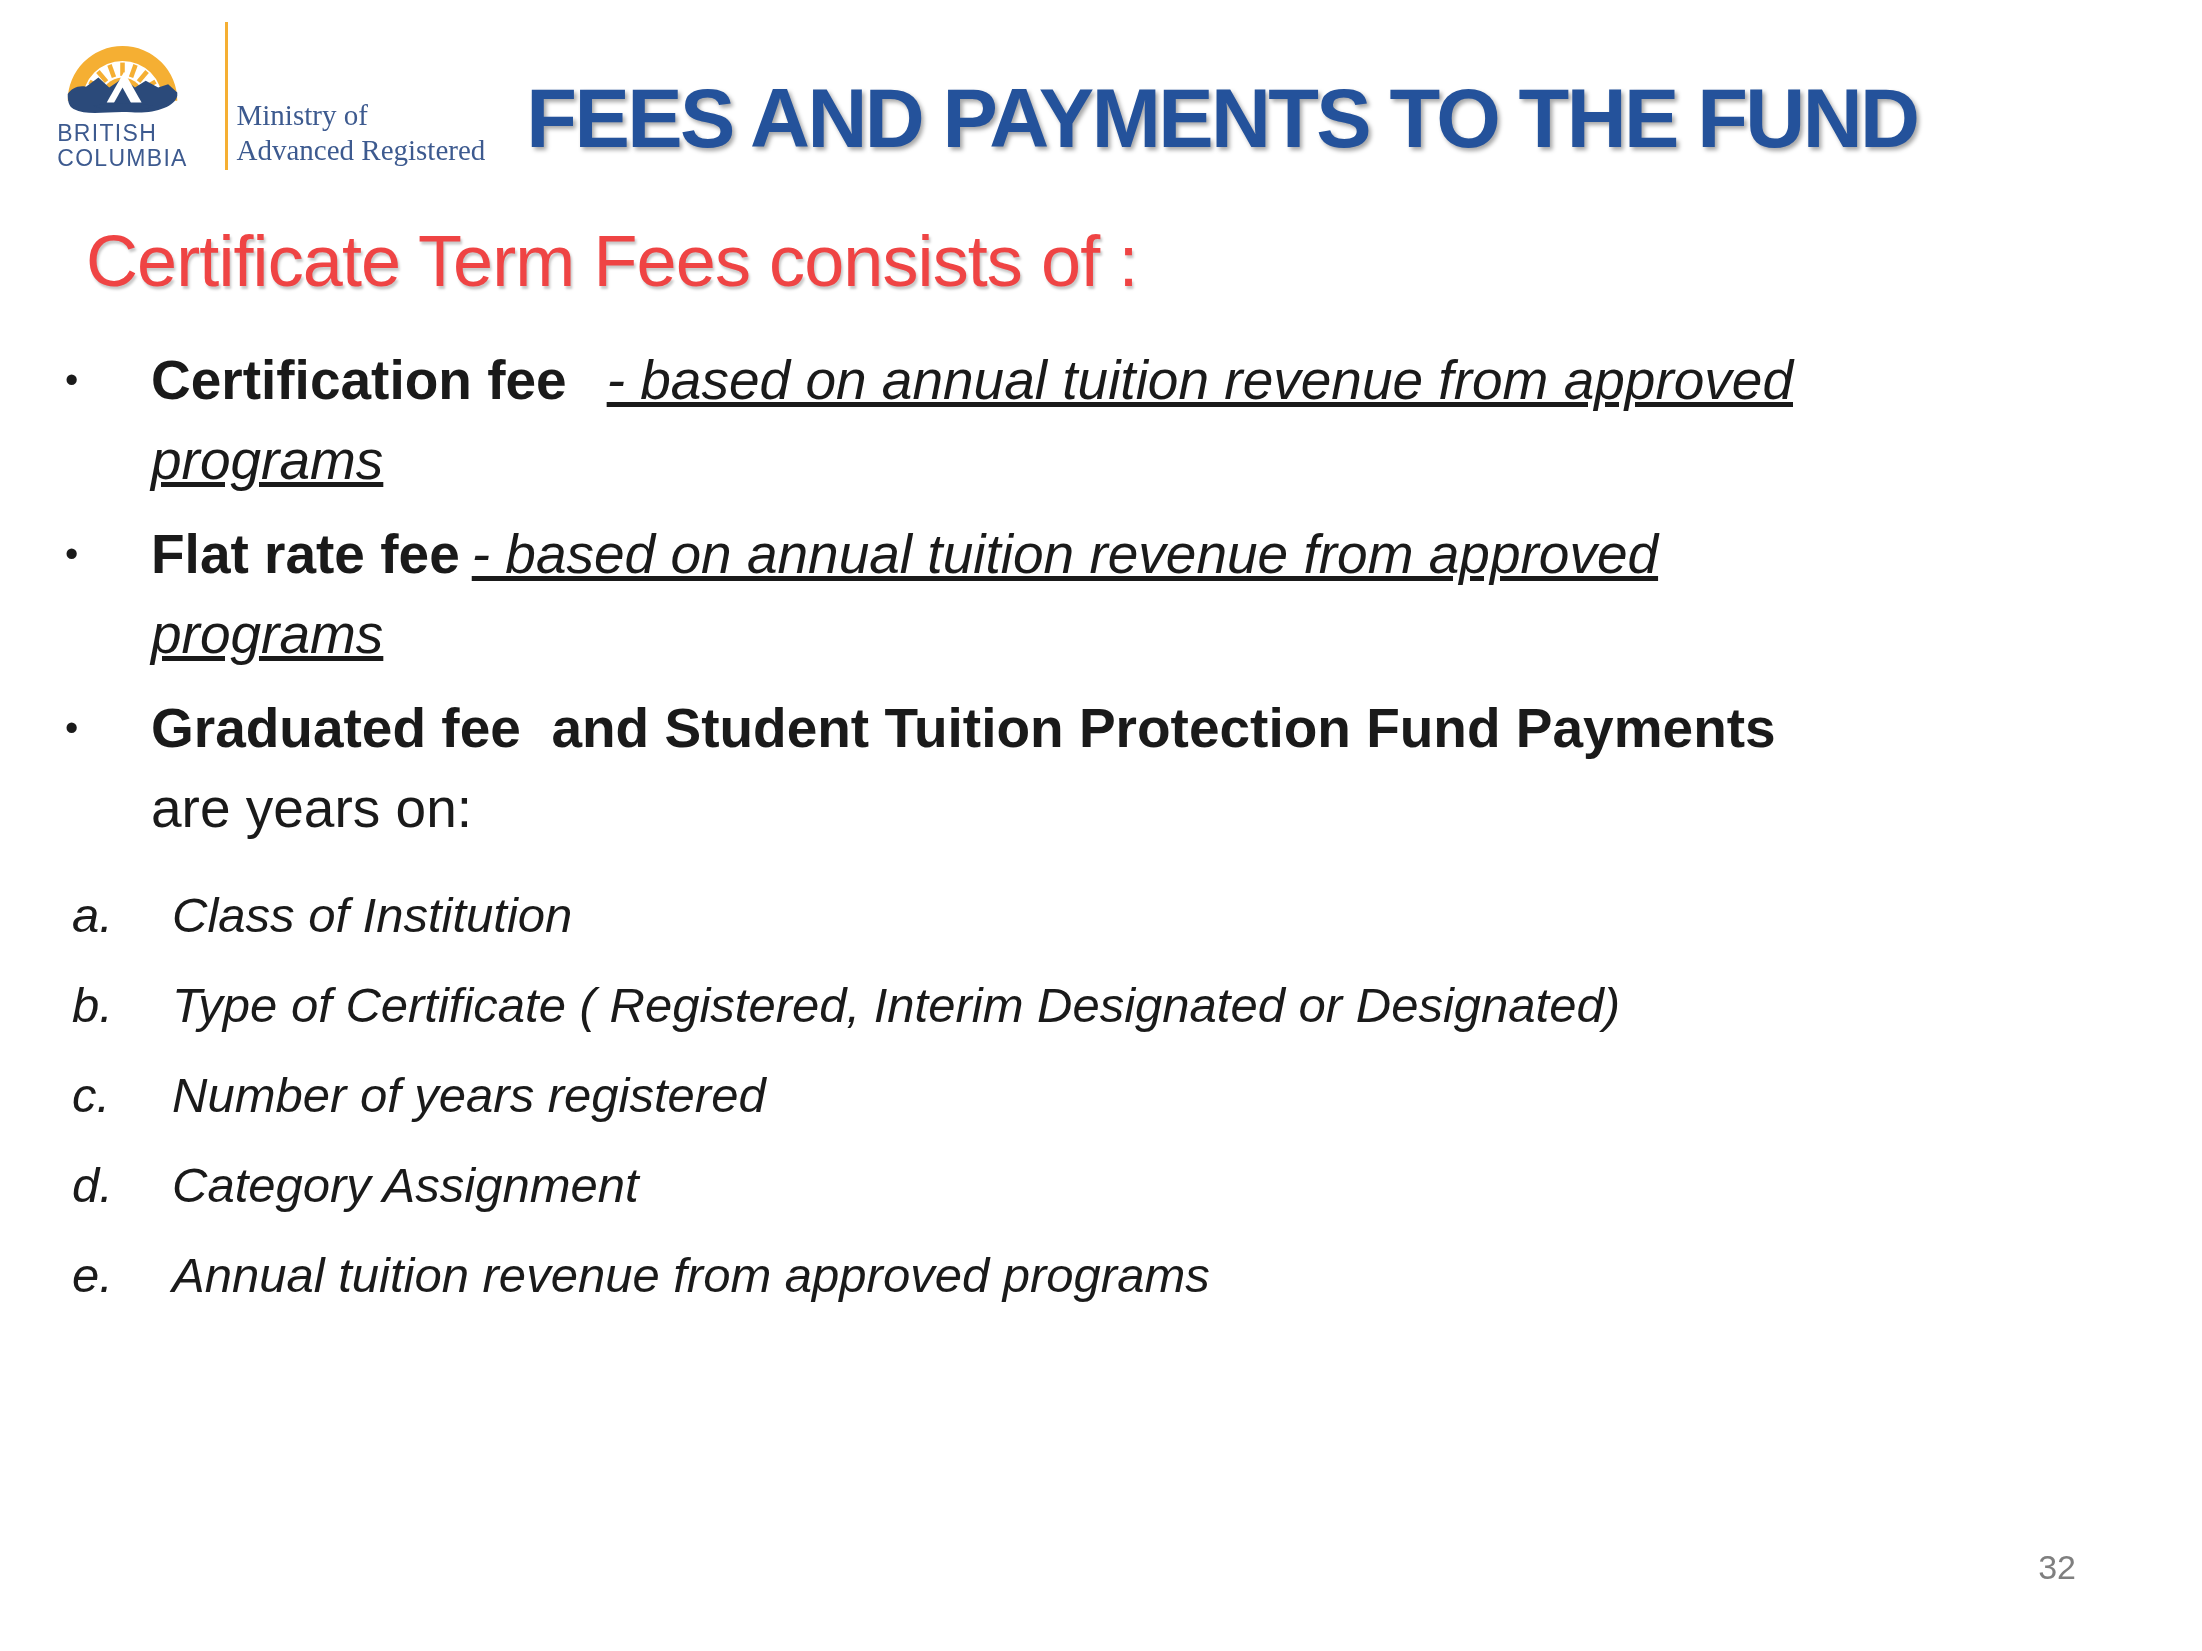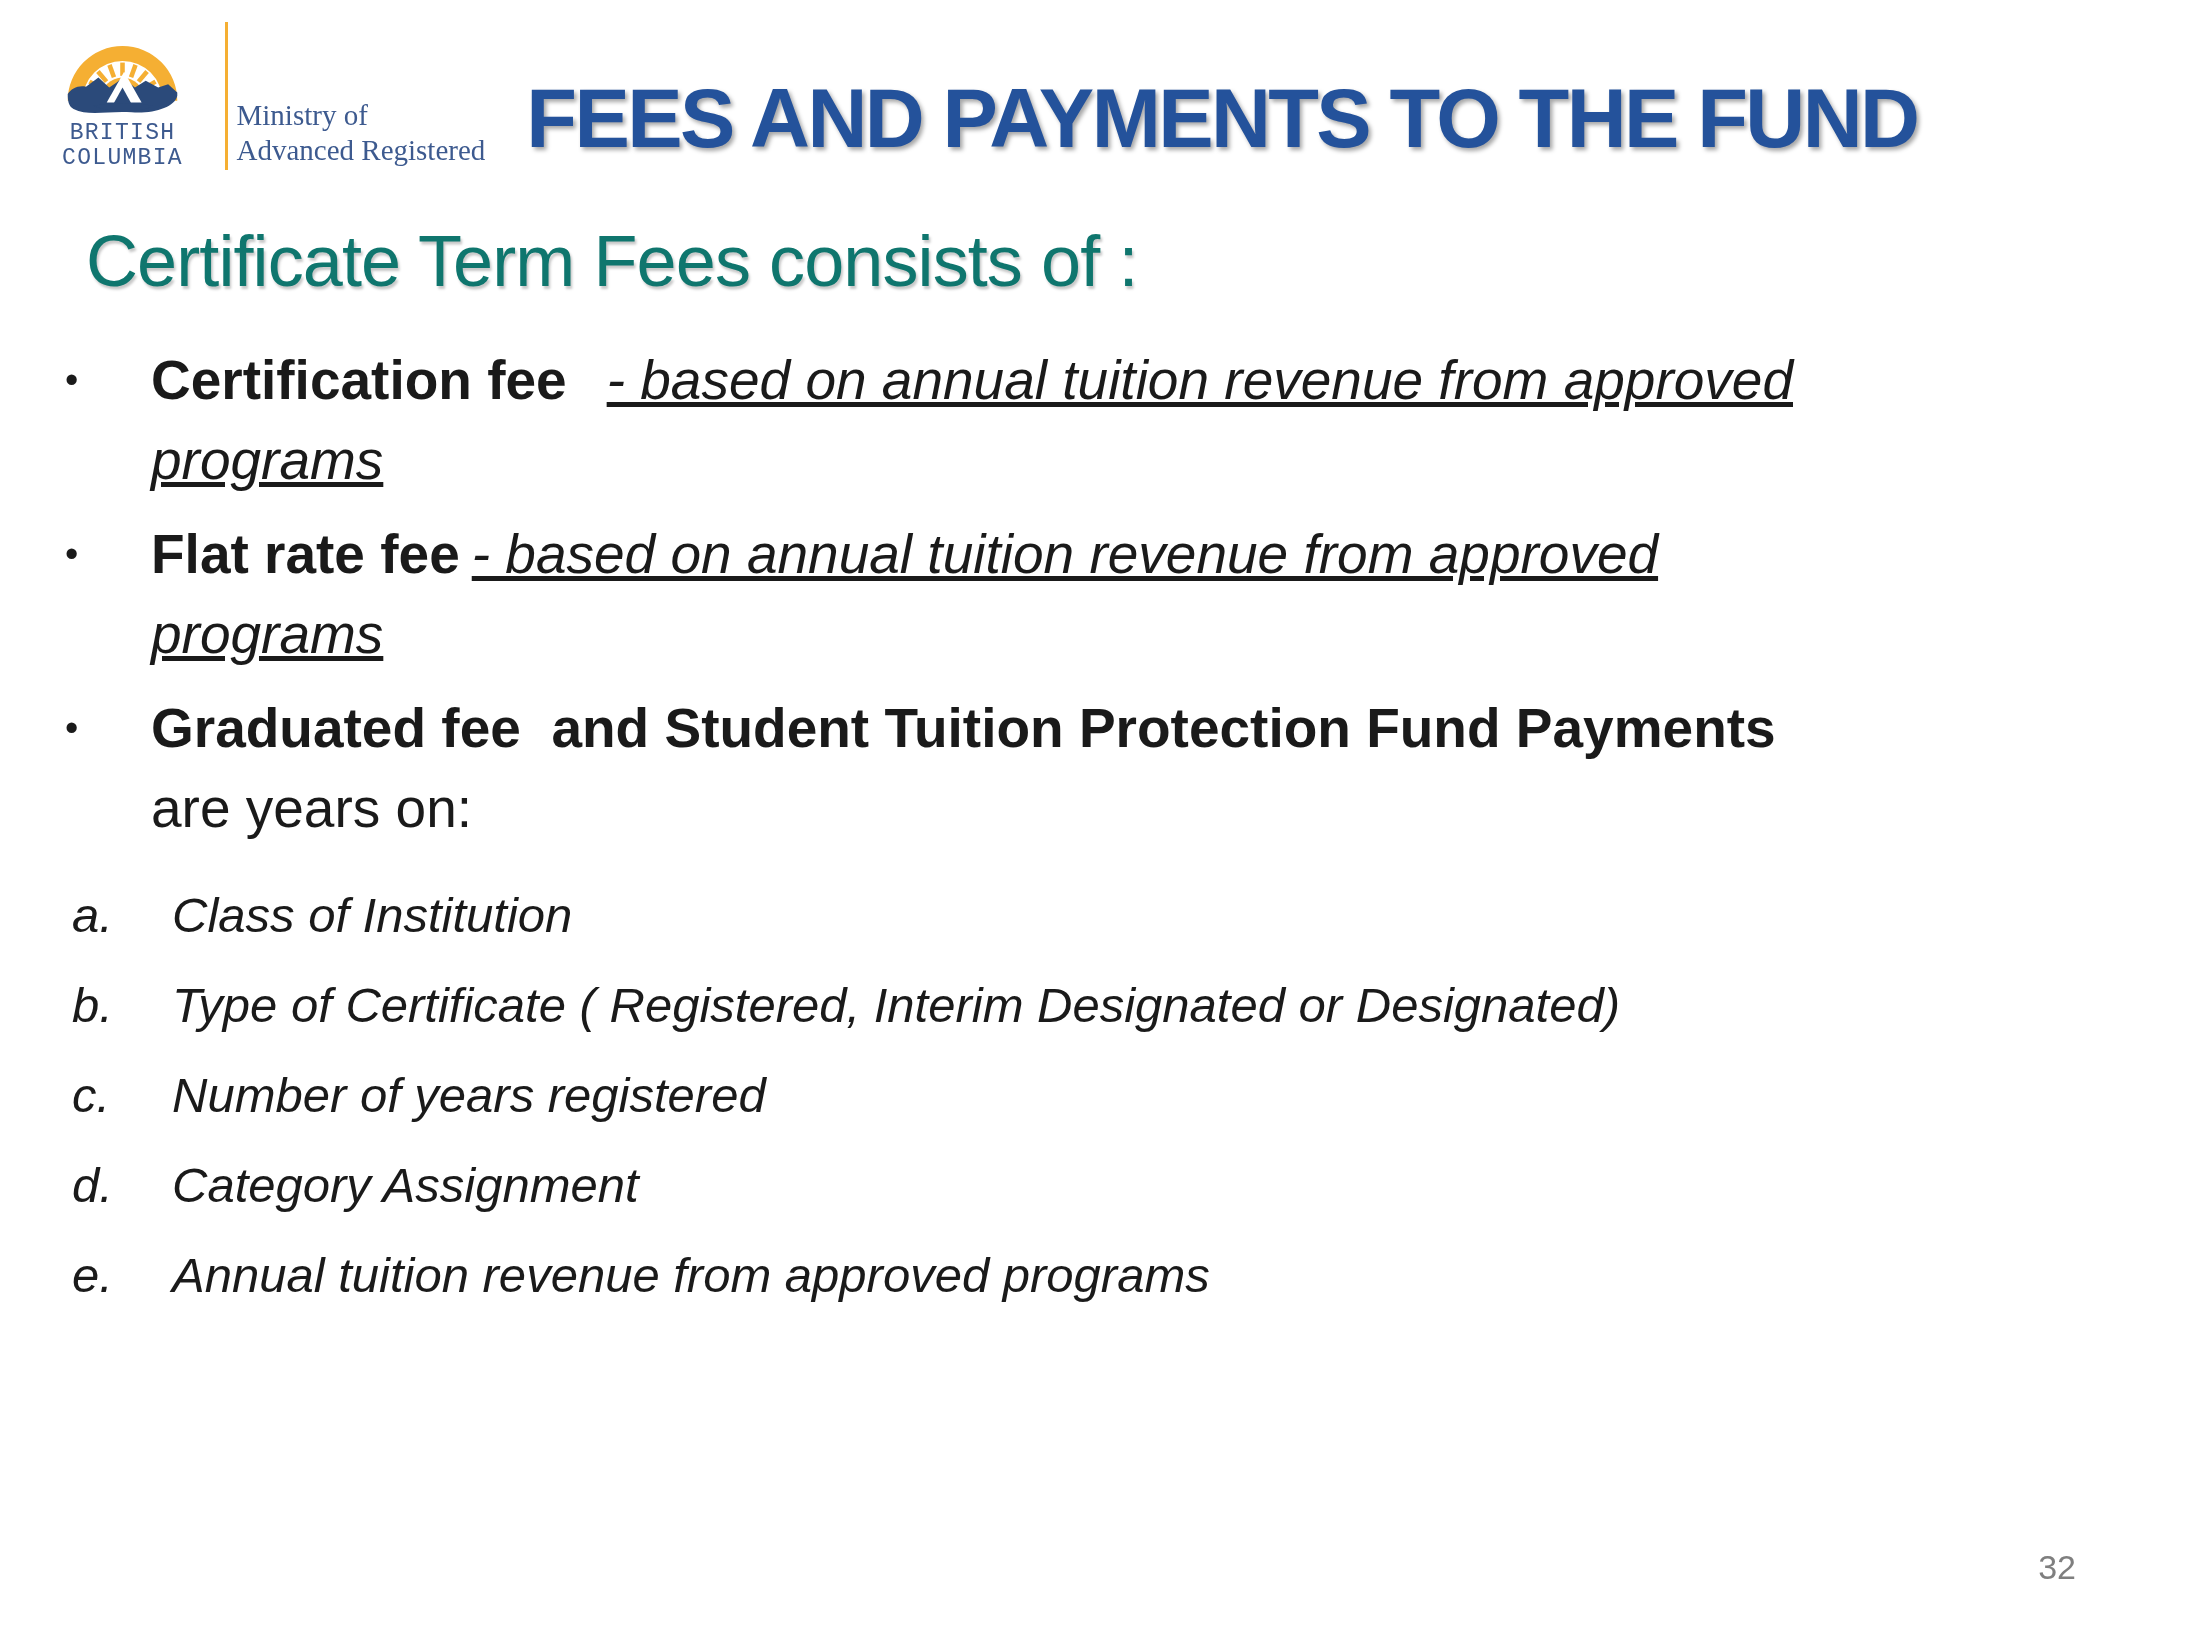--- a/index.html
+++ b/index.html
@@ -13,33 +13,33 @@
   *{margin:0;padding:0;box-sizing:border-box;}
   body{background:#555;font-family:"Liberation Sans",sans-serif;}
   .slide{
     width:2203px;height:1652px;background:#ffffff;
     position:relative;overflow:hidden;margin:0 auto;
   }
   
   .header{display:flex;align-items:flex-end;padding:13.8px 0 0 30px;height:172px;}
   .logo-block{display:flex;flex-direction:column;align-items:center;width:185px;flex:0 0 auto;}
   .logo-emblem{width:131px;height:83px;}
-  .logo-words{margin-top:2px;text-align:center;font-family:Liberation Mono, monospace;
+  .logo-words{margin-top:2px;text-align:left;font-family:Liberation Sans, sans-serif;
     color:var(--logo-text-blue);font-size:23px;letter-spacing:1.3px;line-height:1.12;}
   .logo-divider{width:2.6px;height:148px;background:var(--logo-gold);margin:0 8.6px 1.7px 10.3px;flex:0 0 auto;}
   .ministry{font-family:"Liberation Serif",serif;color:var(--logo-text-blue);
     font-size:29px;line-height:1.22;padding-bottom:3.4px;flex:0 0 auto;}
   .slide-title{
     font-size:83px;font-weight:700;color:var(--title-blue);
     letter-spacing:-2.6px;line-height:1;margin:0 0 12px 41px;white-space:nowrap;
     text-shadow:2.6px 3.4px 4.3px rgba(0,0,0,0.35);
   }
   
   .content-heading{
-    font-size:72px;font-weight:400;color:#0f766e;letter-spacing:-0.9px;
+    font-size:72px;font-weight:400;color:#ef4444;letter-spacing:-0.9px;
     margin:48px 8px 38px 86px;text-shadow:1.7px 2.6px 2.6px rgba(0,0,0,0.22);white-space:nowrap;
   }
   .bullets{list-style:none;padding-left:65px;color:var(--body-text);}
   .bullet{display:flex;margin-bottom:13.8px;}
   .b-marker{flex:0 0 86px;font-size:38px;line-height:80px;}
   .b-text{font-size:55px;line-height:80px;}
   .b-line1{white-space:nowrap;}
   .lead{font-weight:700;}
   .prews{white-space:pre-wrap;margin-top:11px;}
   .detail{font-style:italic;text-decoration:underline;}

